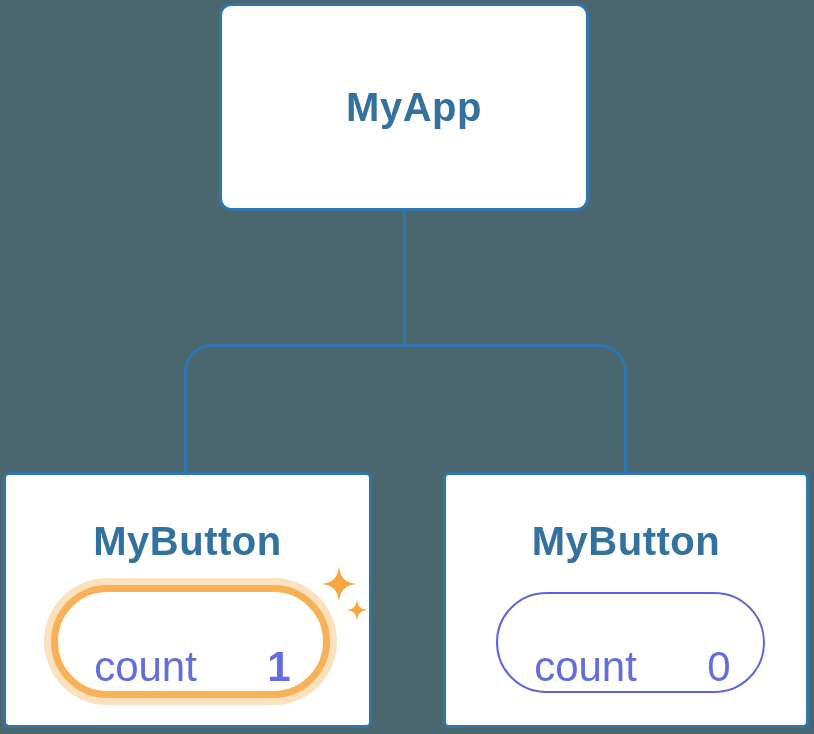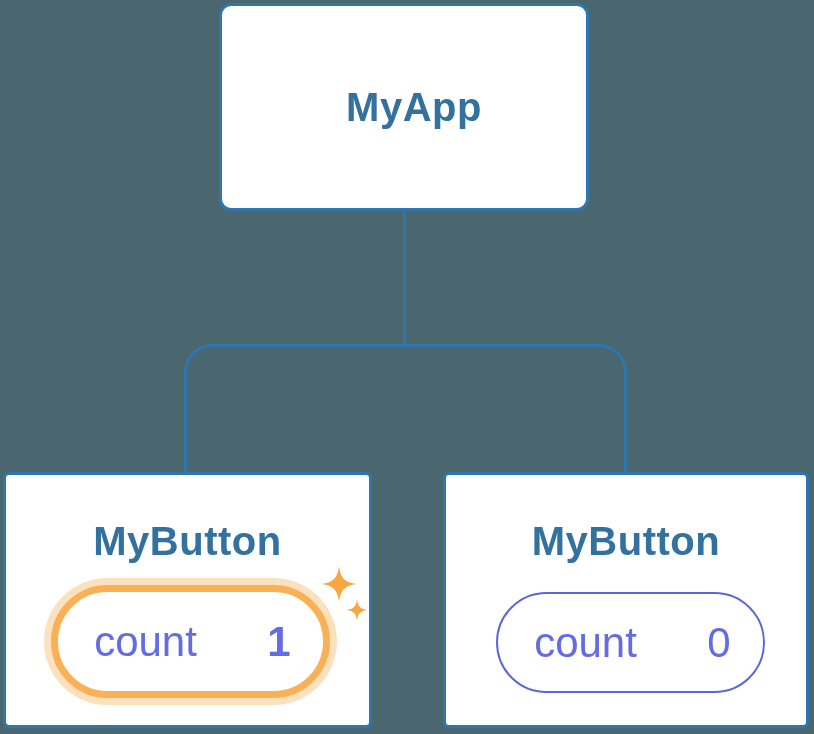--- a/index.html
+++ b/index.html
@@ -63,21 +63,21 @@
   .child-card.left{left:3px;}
   .child-card.right{left:443px;width:366px;}
   .child-label{
     position:absolute;left:0;right:0;top:44px;
     text-align:center;
   }
   .pill{
     position:absolute;
     box-sizing:border-box;
     background:#fff;
-    display:flex;align-items:center;
+    display:flex;align-items:flex-end;
   }
   .pill-highlighted{
     left:45px;top:110px;width:279px;height:113px;
     border:7px solid var(--orange);
     border-radius:57px;
     box-shadow:0 0 0 7px var(--orange-halo);
   }
   .pill-plain{
     left:50px;top:117px;width:269px;height:101px;
     border:2px solid var(--purple-border);

